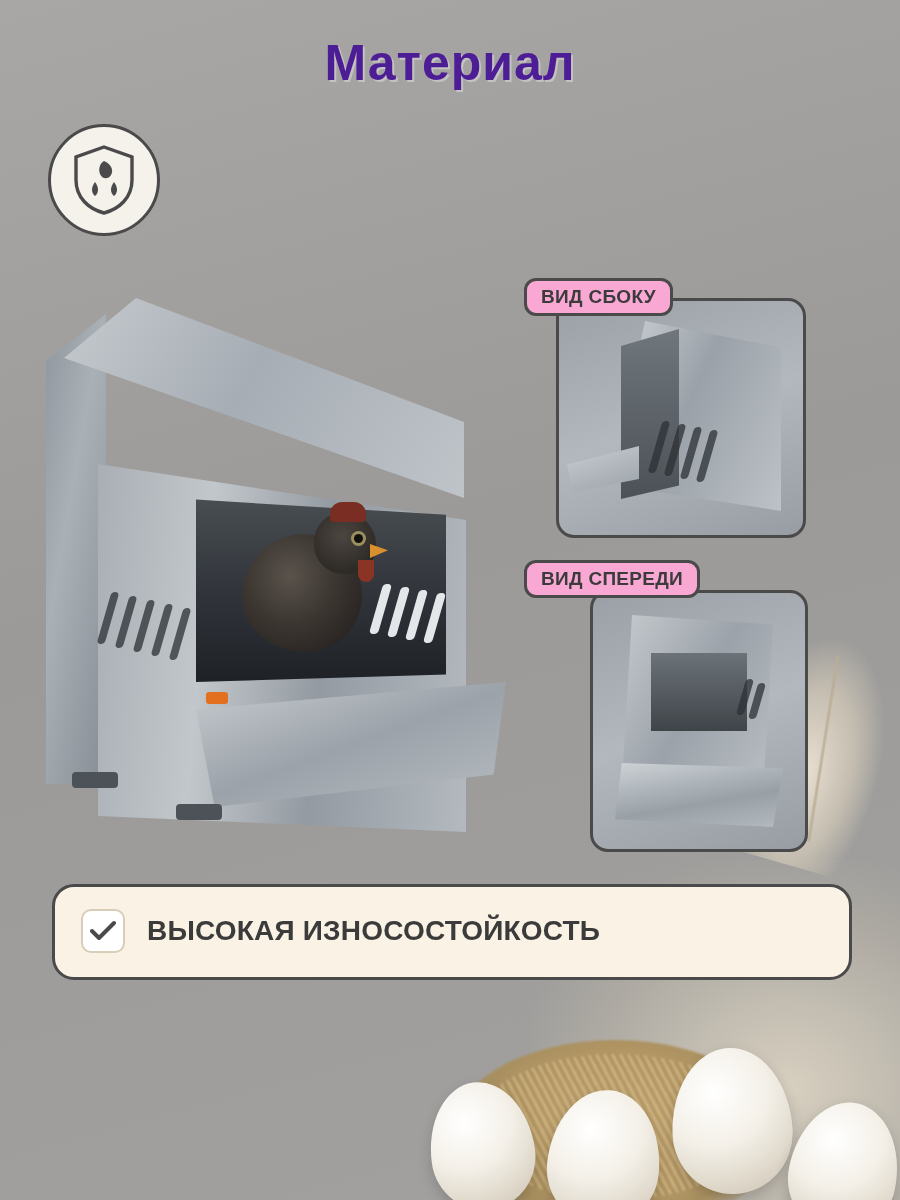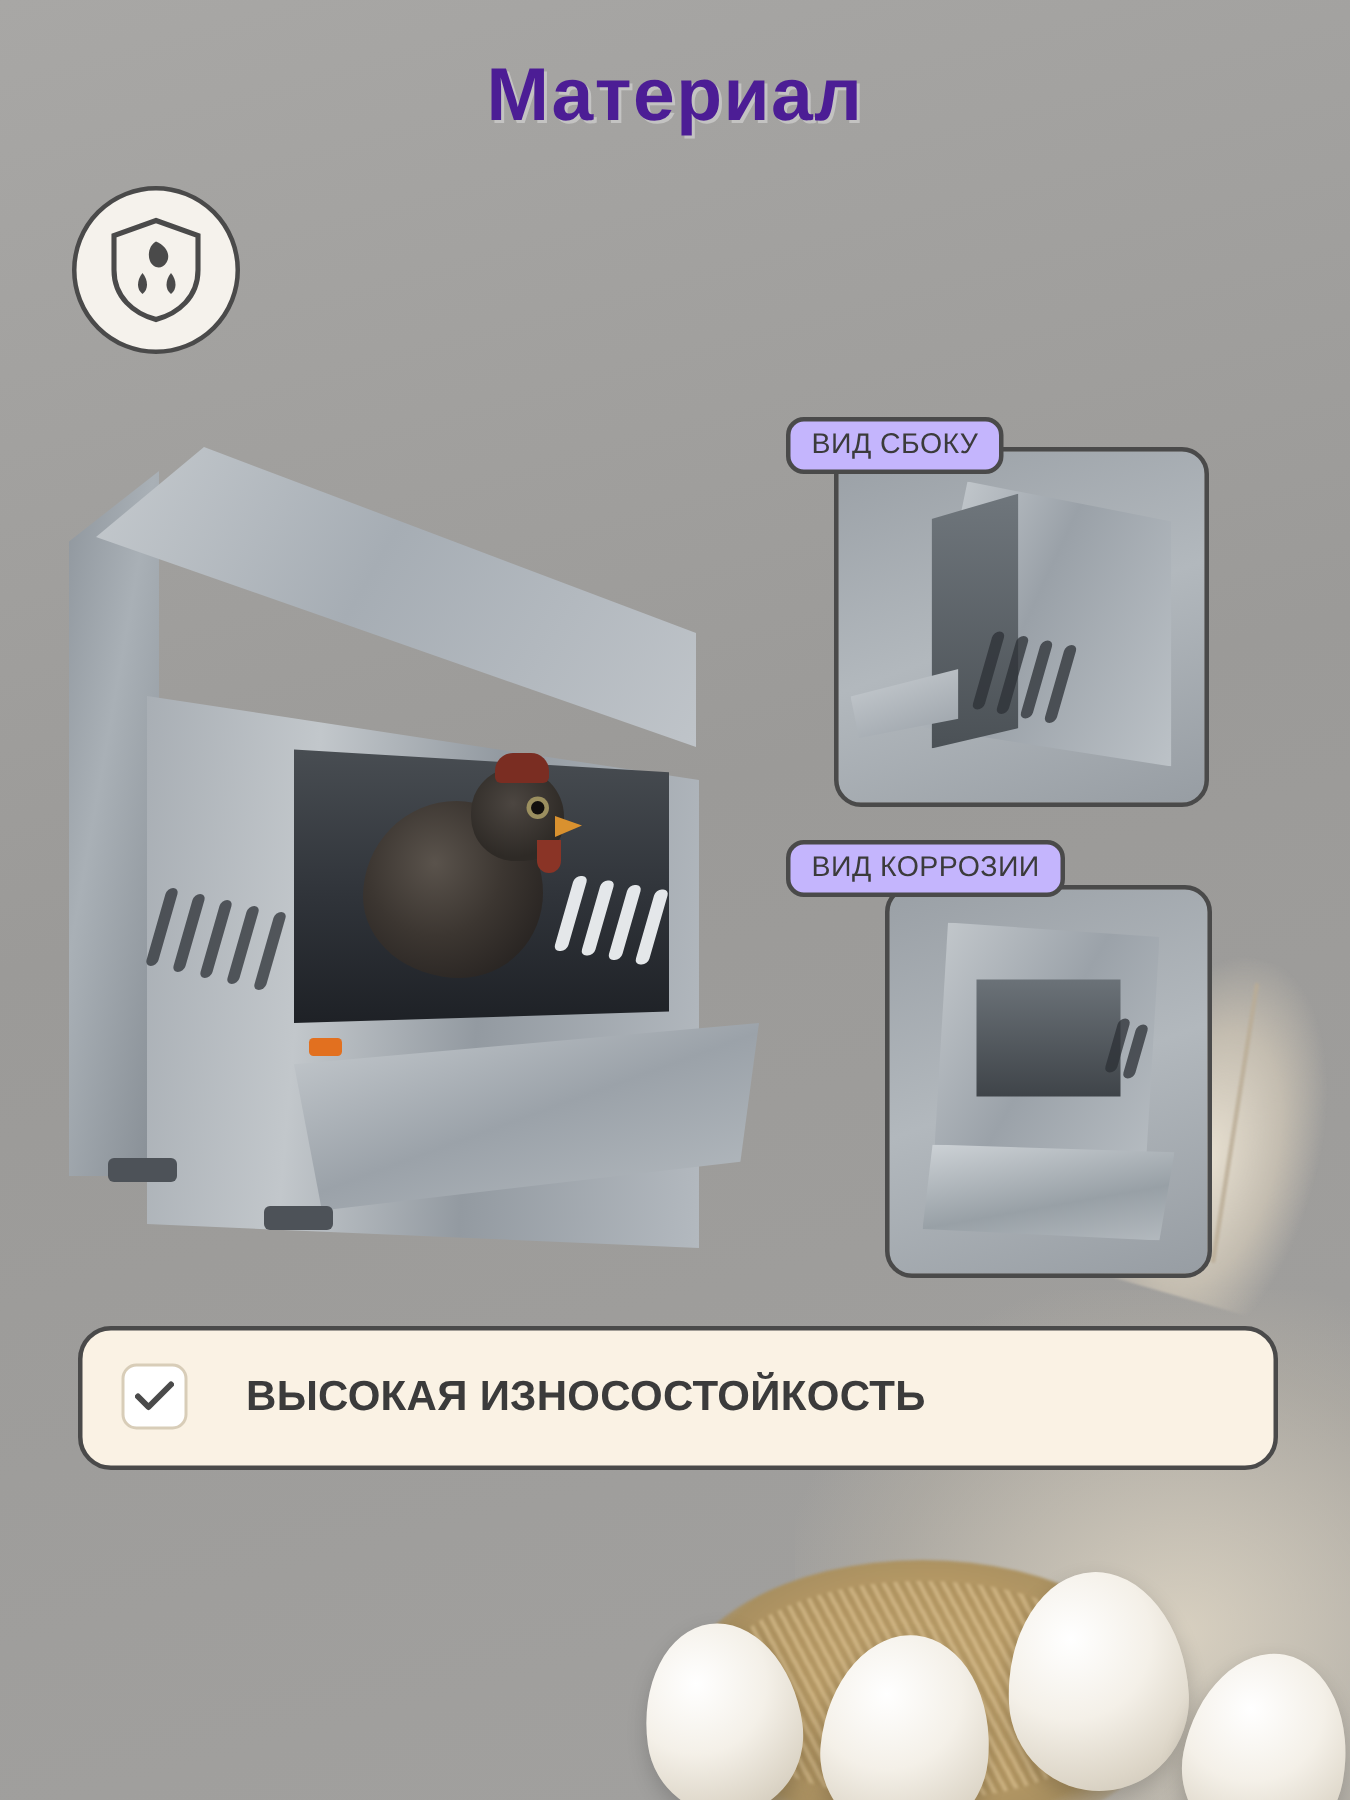--- a/index.html
+++ b/index.html
@@ -238,26 +238,26 @@
     border: 3px solid #4a4a4a;
     border-radius: 18px;
     background: linear-gradient(160deg,#9aa0a6 0%, #b2b8bd 50%, #979da3 100%);
     overflow: hidden;
   }
   .thumb-1 { left: 556px; top: 298px; width: 250px; height: 240px; }
   .thumb-2 { left: 590px; top: 590px; width: 218px; height: 262px; }
 
   .thumb-label {
     position: absolute;
-    background: #c4b5fd;
+    background: #f9a8d4;
     border: 3px solid #4a4a4a;
     border-radius: 12px;
     padding: 5px 14px;
     font-size: 19px;
-    font-weight: 400;
+    font-weight: 700;
     color: #3b3b3b;
     letter-spacing: .3px;
     z-index: 4;
     white-space: nowrap;
     text-align: center;
   }
   .label-1 { left: 524px; top: 278px; }
   .label-2 { left: 524px; top: 560px; }
 
   
@@ -303,21 +303,21 @@
     left: 52px; top: 884px;
     width: 800px;
     background: #faf2e4;
     border: 3px solid #4a4a4a;
     border-radius: 22px;
     padding: 22px 26px 24px 26px;
   }
   .benefit {
     display: flex;
     align-items: center;
-    gap: 39px;
+    gap: 22px;
     margin-bottom: 16px;
   }
   .benefit:last-child { margin-bottom: 0; }
   .check-box {
     width: 44px; height: 44px;
     background: #ffffff;
     border: 2px solid #d8cdb8;
     border-radius: 10px;
     display: flex;
     align-items: center;
@@ -404,21 +404,21 @@
 </div>
 <div class="thumb-label label-1">ВИД СБОКУ</div>
 
 <div class="thumb thumb-2">
   <div class="t2-body"></div>
   <div class="t2-cavity"></div>
   <div class="t2-tray"></div>
   <div class="vent" style="left:148px; top:86px; height:36px;"></div>
   <div class="vent" style="left:160px; top:90px; height:36px;"></div>
 </div>
-<div class="thumb-label label-2">ВИД КОРРОЗИИ</div>
+<div class="thumb-label label-2">ВИД СПЕРЕДИ</div>
 
 <div class="benefits">
 
   <div class="benefit">
     <div class="check-box">
       <svg width="26" height="22" viewBox="0 0 26 22" aria-hidden="true">
         <path d="M2 11 L9 18 L24 3" fill="none" stroke="#4a4a4a" stroke-width="4" stroke-linecap="round" stroke-linejoin="round"></path>
       </svg>
     </div>
     <div class="benefit-text">ВЫСОКАЯ ИЗНОСОСТОЙКОСТЬ</div>

